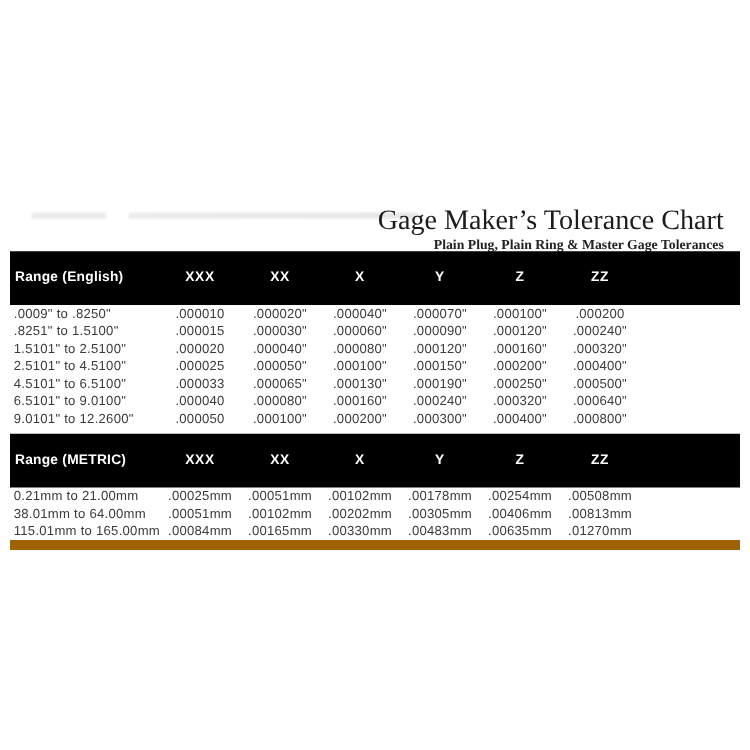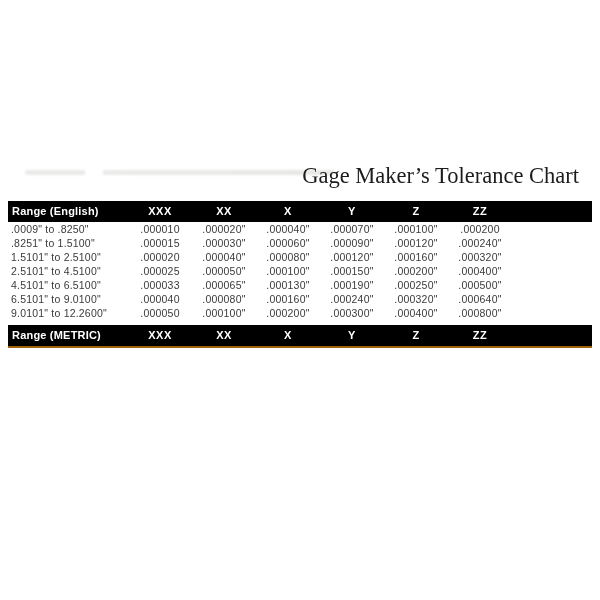--- a/index.html
+++ b/index.html
@@ -57,33 +57,33 @@
     top: 201px;
     width: 584px;
   }
   table {
     border-collapse: collapse;
     width: 584px;
     table-layout: fixed;
   }
   table.metric {
     margin-top: 5px;
-    border-bottom: 2px solid #a16207;
+    border-bottom: 8px solid #a16207;
   }
   col.c-range  { width: 120px; }
   col.c-val    { width: 64px; }
   col.c-spacer { width: auto; }
   thead th {
     background: #000000;
     color: #ffffff;
     font-size: 11px;
     font-weight: bold;
     height: 13px;
     line-height: 13px;
-    padding: 4px;
+    padding: 15px;
     text-align: center;
     letter-spacing: 0.5px;
     white-space: nowrap;
   }
   thead th.range-h {
     text-align: left;
     padding-left: 4px;
     letter-spacing: 0.2px;
   }
   tbody td {
@@ -103,20 +103,21 @@
 </style>
 </head>
 <body>
 
 <div class="sheet">
 
   <div class="watermark"></div>
 
   <div class="header-block">
     <div class="title">Gage Maker’s Tolerance Chart</div>
+    <div class="subtitle">Plain Plug, Plain Ring &amp; Master Gage Tolerances</div>
   </div>
 
   <div class="table-wrap">
 
     <table class="english">
       <colgroup>
         <col class="c-range">
           <col class="c-val">
           <col class="c-val">
           <col class="c-val">
@@ -228,17 +229,47 @@
           <th>XXX</th>
           <th>XX</th>
           <th>X</th>
           <th>Y</th>
           <th>Z</th>
           <th>ZZ</th>
           <th></th>
         </tr>
       </thead>
       <tbody id="metric-body">
+          <tr>
+            <td class="range-c">0.21mm to 21.00mm</td>
+            <td>.00025mm</td>
+            <td>.00051mm</td>
+            <td>.00102mm</td>
+            <td>.00178mm</td>
+            <td>.00254mm</td>
+            <td>.00508mm</td>
+            <td></td>
+          </tr>
+          <tr>
+            <td class="range-c">38.01mm to 64.00mm</td>
+            <td>.00051mm</td>
+            <td>.00102mm</td>
+            <td>.00202mm</td>
+            <td>.00305mm</td>
+            <td>.00406mm</td>
+            <td>.00813mm</td>
+            <td></td>
+          </tr>
+          <tr>
+            <td class="range-c">115.01mm to 165.00mm</td>
+            <td>.00084mm</td>
+            <td>.00165mm</td>
+            <td>.00330mm</td>
+            <td>.00483mm</td>
+            <td>.00635mm</td>
+            <td>.01270mm</td>
+            <td></td>
+          </tr>
         </tbody>
     </table>
 
   </div>
 </div>
 
 </body></html>

